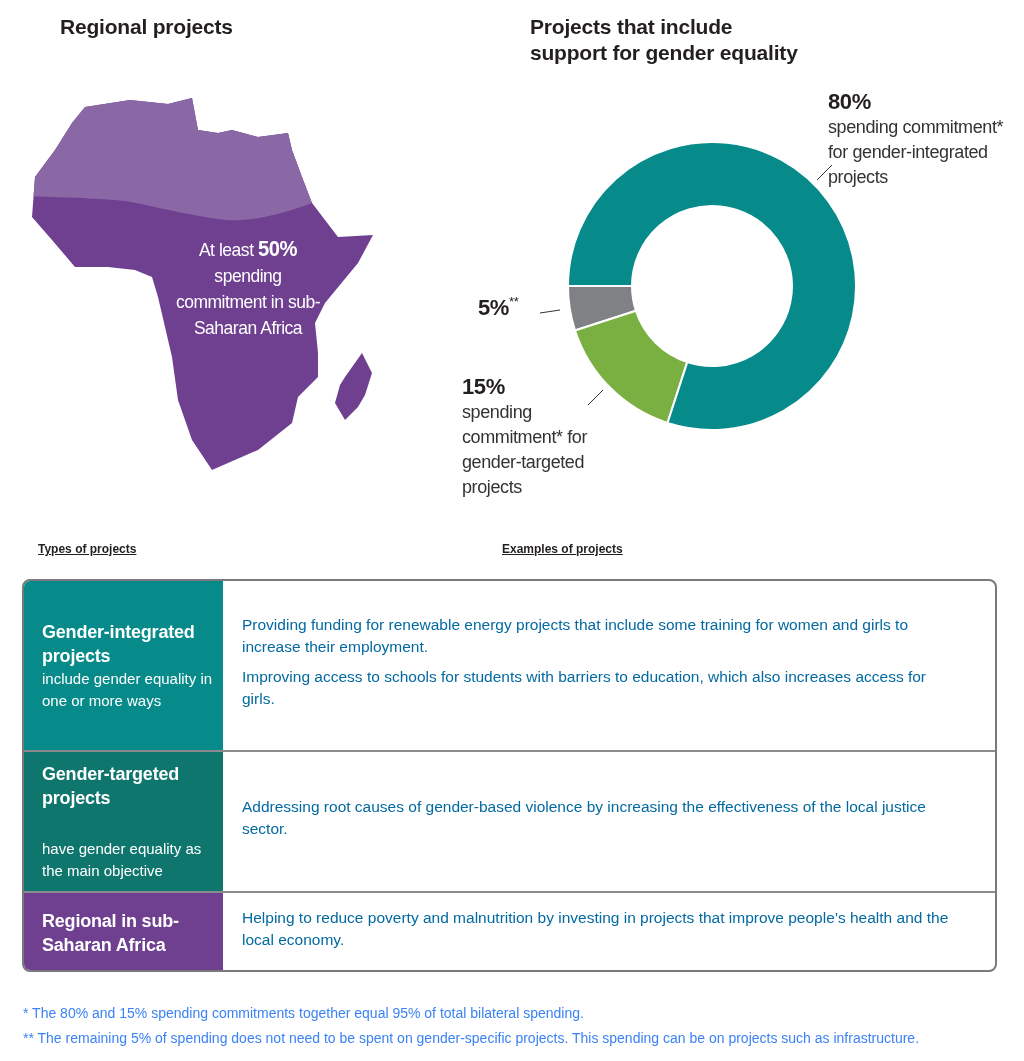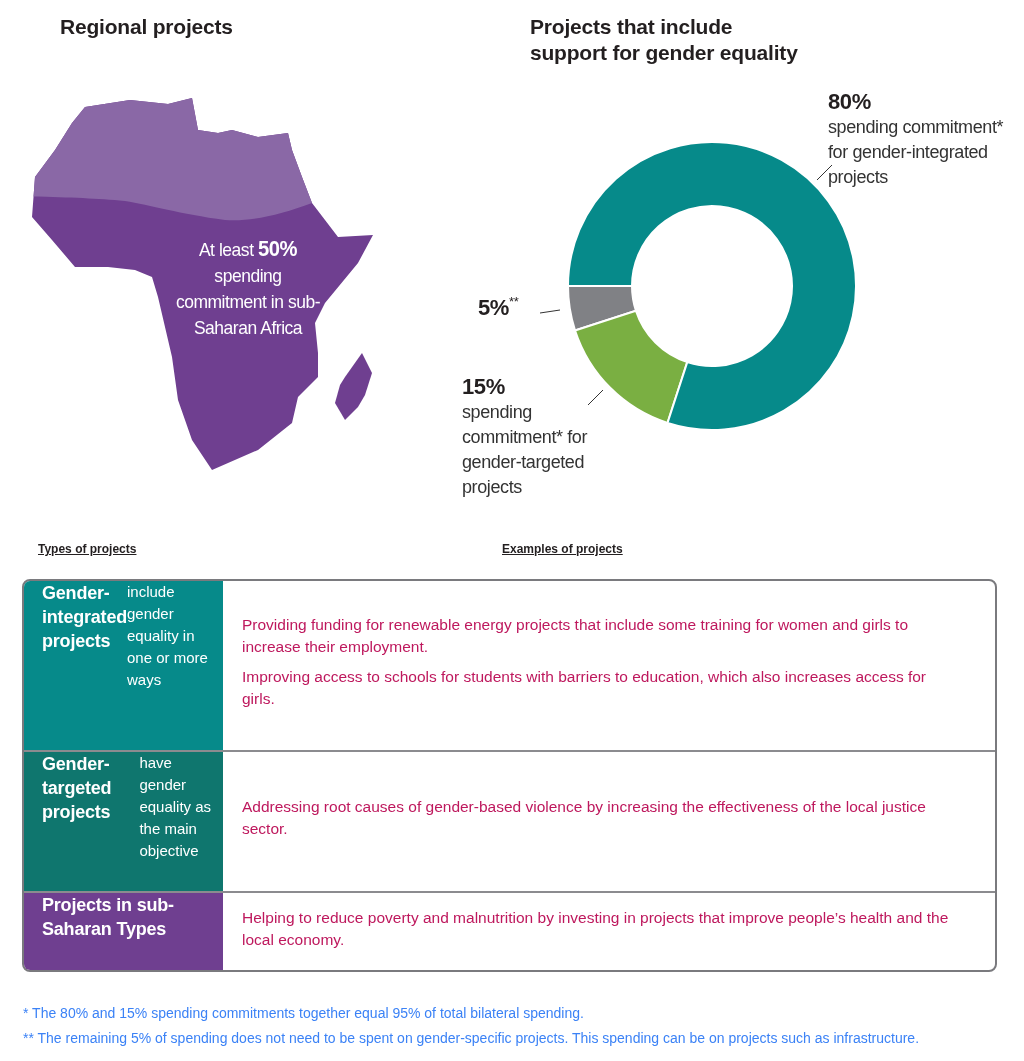--- a/index.html
+++ b/index.html
@@ -17,25 +17,25 @@
   .c80 { left: 828px; top: 89px; width: 180px; }
   .c15 { left: 462px; top: 374px; width: 160px; }
   .c5 { left: 478px; top: 294px; width: 70px; font-size: 22px; font-weight: bold; color: #231f20; letter-spacing: -0.4px; }
   .c5 sup { font-size: 13px; font-weight: normal; vertical-align: 9px; }
   .sec-head { font-weight: bold; font-size: 12px; color: #231f20; text-decoration: underline; }
   .tbl { left: 22px; top: 579px; width: 975px; height: 393px; border: 2px solid #7a7a7e;
          border-radius: 8px; overflow: hidden; box-sizing: border-box; }
   .row { position: absolute; left: 0; width: 100%; display: flex; box-sizing: border-box; }
   .row + .row { border-top: 2px solid #8b8b8f; }
   .type-cell { width: 199px; box-sizing: border-box; padding: 0 10px 0 18px; color: #fff;
-               display: flex; justify-content: center; }
+               display: flex; flex-direction: column; justify-content: center; }
   .type-cell .t { font-weight: bold; font-size: 18px; line-height: 24px; letter-spacing: -0.2px; }
   .type-cell .d { font-size: 15px; line-height: 22px; }
   .ex-cell { flex: 1; padding: 0 40px 8px 19px; display: flex; flex-direction: column; justify-content: center;
-             font-size: 15.5px; line-height: 22px; color: #be185d; }
+             font-size: 15.5px; line-height: 22px; color: #0369a1; }
   .ex-cell p { margin: 0 0 8px 0; }
   .ex-cell p:last-child { margin-bottom: 0; }
   .footnote { left: 23px; font-size: 14px; color: #3b82f6; line-height: 20px; }
 </style>
 </head>
 <body>
 
 <div class="abs h-title" style="left:60px; top:14px; width:300px;">Regional projects</div>
 
 <div class="abs map-wrap">
@@ -101,21 +101,21 @@
     <div class="type-cell" style="background:#0f766e;gap:28px;">
       <div class="t">Gender-targeted projects</div>
       <div class="d">have gender equality as the main objective</div>
     </div>
     <div class="ex-cell">
       <p>Addressing root causes of gender-based violence by increasing the effectiveness of the local justice sector.</p>
     </div>
   </div>
   <div class="row" style="top:310px; height:81px;">
     <div class="type-cell" style="background:#6f3f90;">
-      <div class="t">Projects in sub-Saharan Types</div>
+      <div class="t">Regional in sub-Saharan Africa</div>
     </div>
     <div class="ex-cell">
       <p>Helping to reduce poverty and malnutrition by investing in projects that improve people’s health and the local economy.</p>
     </div>
   </div>
 </div>
 
 <div class="abs footnote" style="top:1003px;">* The 80% and 15% spending commitments together equal 95% of total bilateral spending.</div>
 <div class="abs footnote" style="top:1028px;">** The remaining 5% of spending does not need to be spent on gender-specific projects. This spending can be on projects such as infrastructure.</div>
 

